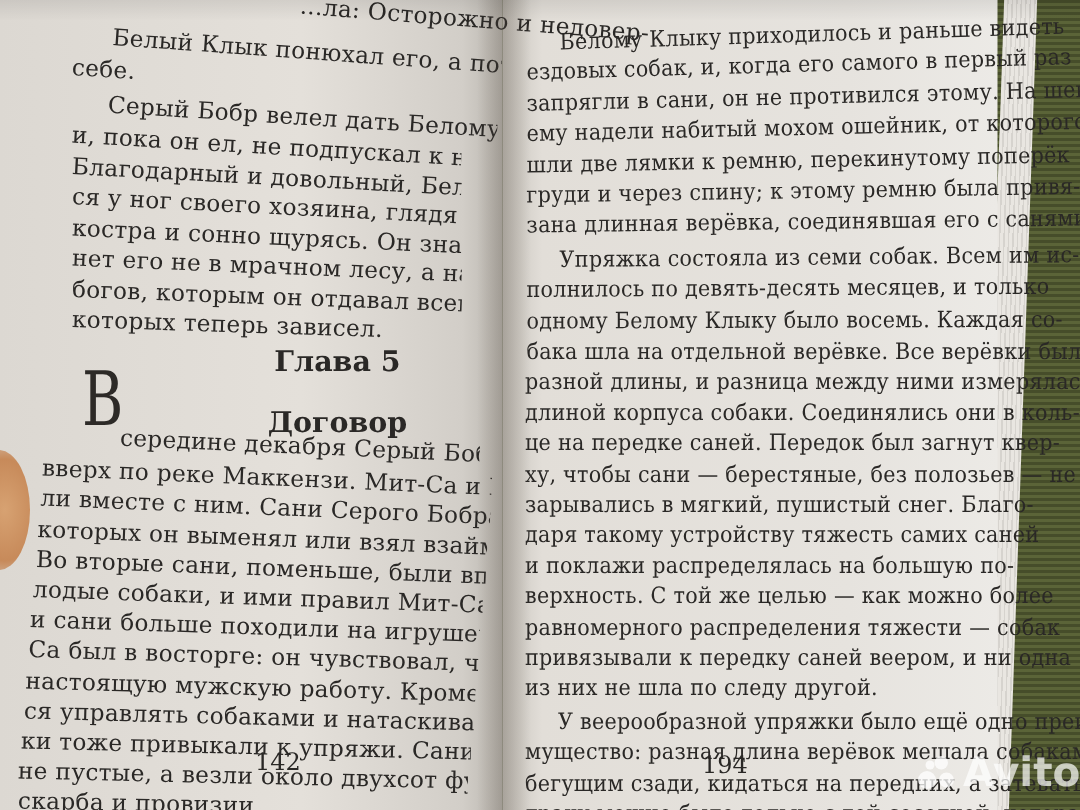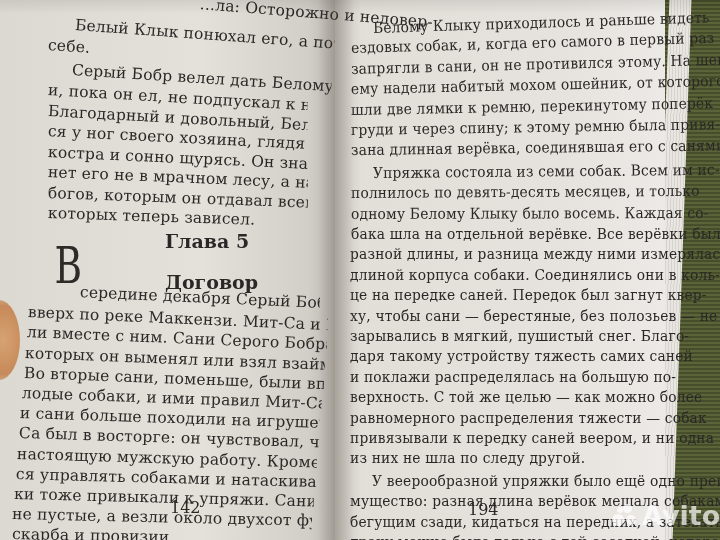--- a/index.html
+++ b/index.html
@@ -35,21 +35,21 @@
   .gutter {
     position: absolute; left: 318px; top: 0; width: 36px; height: 540px;
     background: linear-gradient(90deg, rgba(0,0,0,0) 0%, rgba(80,70,60,0.25) 50%, rgba(0,0,0,0) 100%);
   }
   .line {
     position: absolute; white-space: nowrap; font-size: 15.5px; line-height: 20px;
     letter-spacing: 0.2px;
   }
   .left-text .line { transform-origin: left center; }
   .chapter-title {
-    position: absolute; left: 165px; width: 120px; 
+    position: absolute; left: 165px; width: 120px; text-align: center;
     font-weight: bold; font-size: 19px;
   }
   .dropcap {
     position: absolute; left: 50px; top: 240px; font-size: 50px; line-height: 52px;
     font-family: "DejaVu Serif", serif; color: #2d2a27; transform: scaleX(0.75);
   }
   .page-number { position: absolute; font-size: 16px; }
   .finger {
     position: absolute; left: -22px; top: 300px; width: 42px; height: 80px;
     border-radius: 50%;

